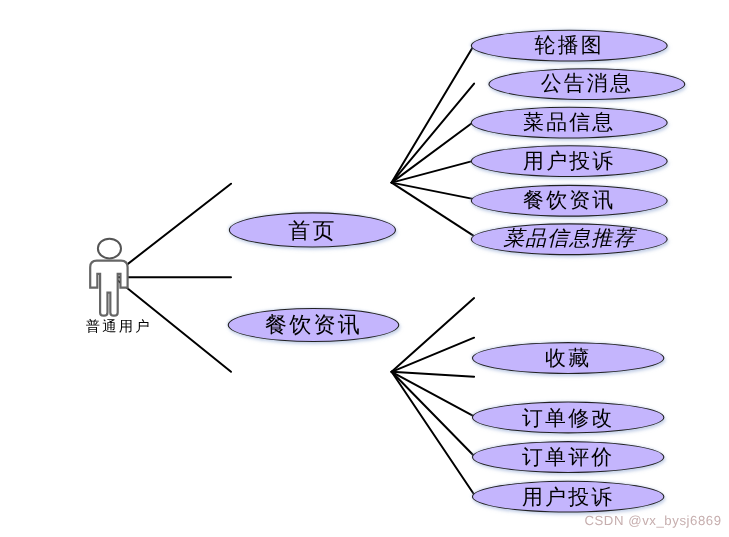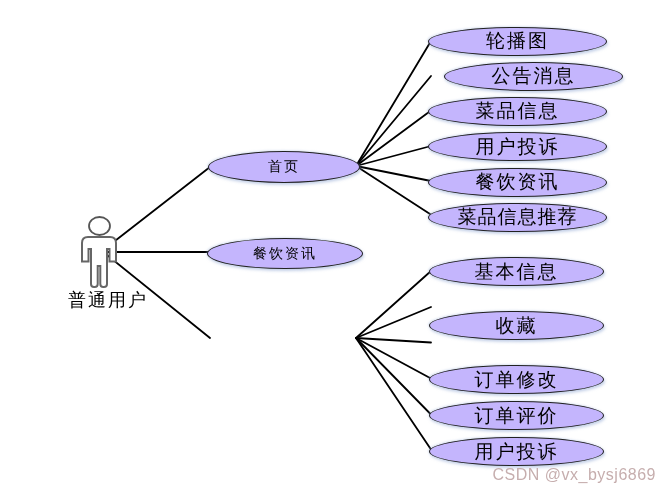--- a/index.html
+++ b/index.html
@@ -14,31 +14,31 @@
   .node{
     position:absolute;z-index:2;
     border:1.4px solid #222;
     border-radius:50%;
     background:#c4b5fd;
     display:flex;align-items:center;justify-content:center;
     font-size:19px;color:#000;letter-spacing:2px;
     box-shadow:1px 2px 3px rgba(150,172,214,0.55),-1px -1px 2px rgba(150,172,214,0.30);
     white-space:nowrap;
   }
-  .node.center-node{font-size:14px;}
+  .node.center-node{font-size:20px;margin-top:42px;}
   .actor-label{
     position:absolute;z-index:2;
     left:60px;top:288px;width:96px;
-    text-align:center;font-size:18px;letter-spacing:2px;color:#000;
+    text-align:center;font-size:13px;letter-spacing:2px;color:#000;
   }
   .watermark{
     position:absolute;z-index:3;
     right:7px;top:466px;
     font-family:"Liberation Sans","DejaVu Sans",sans-serif;
-    font-size:16px;color:#c6aeae;letter-spacing:0.5px;
+    font-size:12px;color:#c6aeae;letter-spacing:0.5px;
   }
 </style>
 </head>
 <body>
 
 <div class="canvas">
 
   <svg class="wires" width="663" height="488" viewBox="0 0 663 488">
 
     <g stroke="#000" stroke-width="1.8" stroke-linecap="round">
@@ -74,23 +74,22 @@
   <div class="actor-label">普通用户</div>
 
   <div class="node center-node" style="left:208px;top:151px;width:150px;height:30px;">首页</div>
   <div class="node center-node" style="left:207px;top:238px;width:154px;height:29px;">餐饮资讯</div>
 
   <div class="node" style="left:428px;top:26.5px;width:177px;height:27px;">轮播图</div>
   <div class="node" style="left:444px;top:61.5px;width:177px;height:27px;">公告消息</div>
   <div class="node" style="left:428px;top:96.5px;width:177px;height:27px;text-align:right;">菜品信息</div>
   <div class="node" style="left:428px;top:132px;width:177px;height:27px;">用户投诉</div>
   <div class="node" style="left:428px;top:167.5px;width:177px;height:27px;">餐饮资讯</div>
-  <div class="node" style="left:428px;top:202.5px;width:177px;height:27px;letter-spacing:1px;">菜品信息推荐</div>
+  <div class="node" style="left:428px;top:202.5px;width:177px;height:27px;letter-spacing:1px;font-style:italic;">菜品信息推荐</div>
 
-  <div class="node" style="left:429px;top:257px;width:173px;height:27px;">基本信息</div>
   <div class="node" style="left:429px;top:311px;width:173px;height:27px;">收藏</div>
   <div class="node" style="left:429px;top:365px;width:173px;height:27px;">订单修改</div>
   <div class="node" style="left:429px;top:401px;width:173px;height:27px;text-align:center;">订单评价</div>
   <div class="node" style="left:429px;top:437px;width:173px;height:27px;">用户投诉</div>
 
   <div class="watermark">CSDN @vx_bysj6869</div>
 
 </div>
 
 </body></html>

